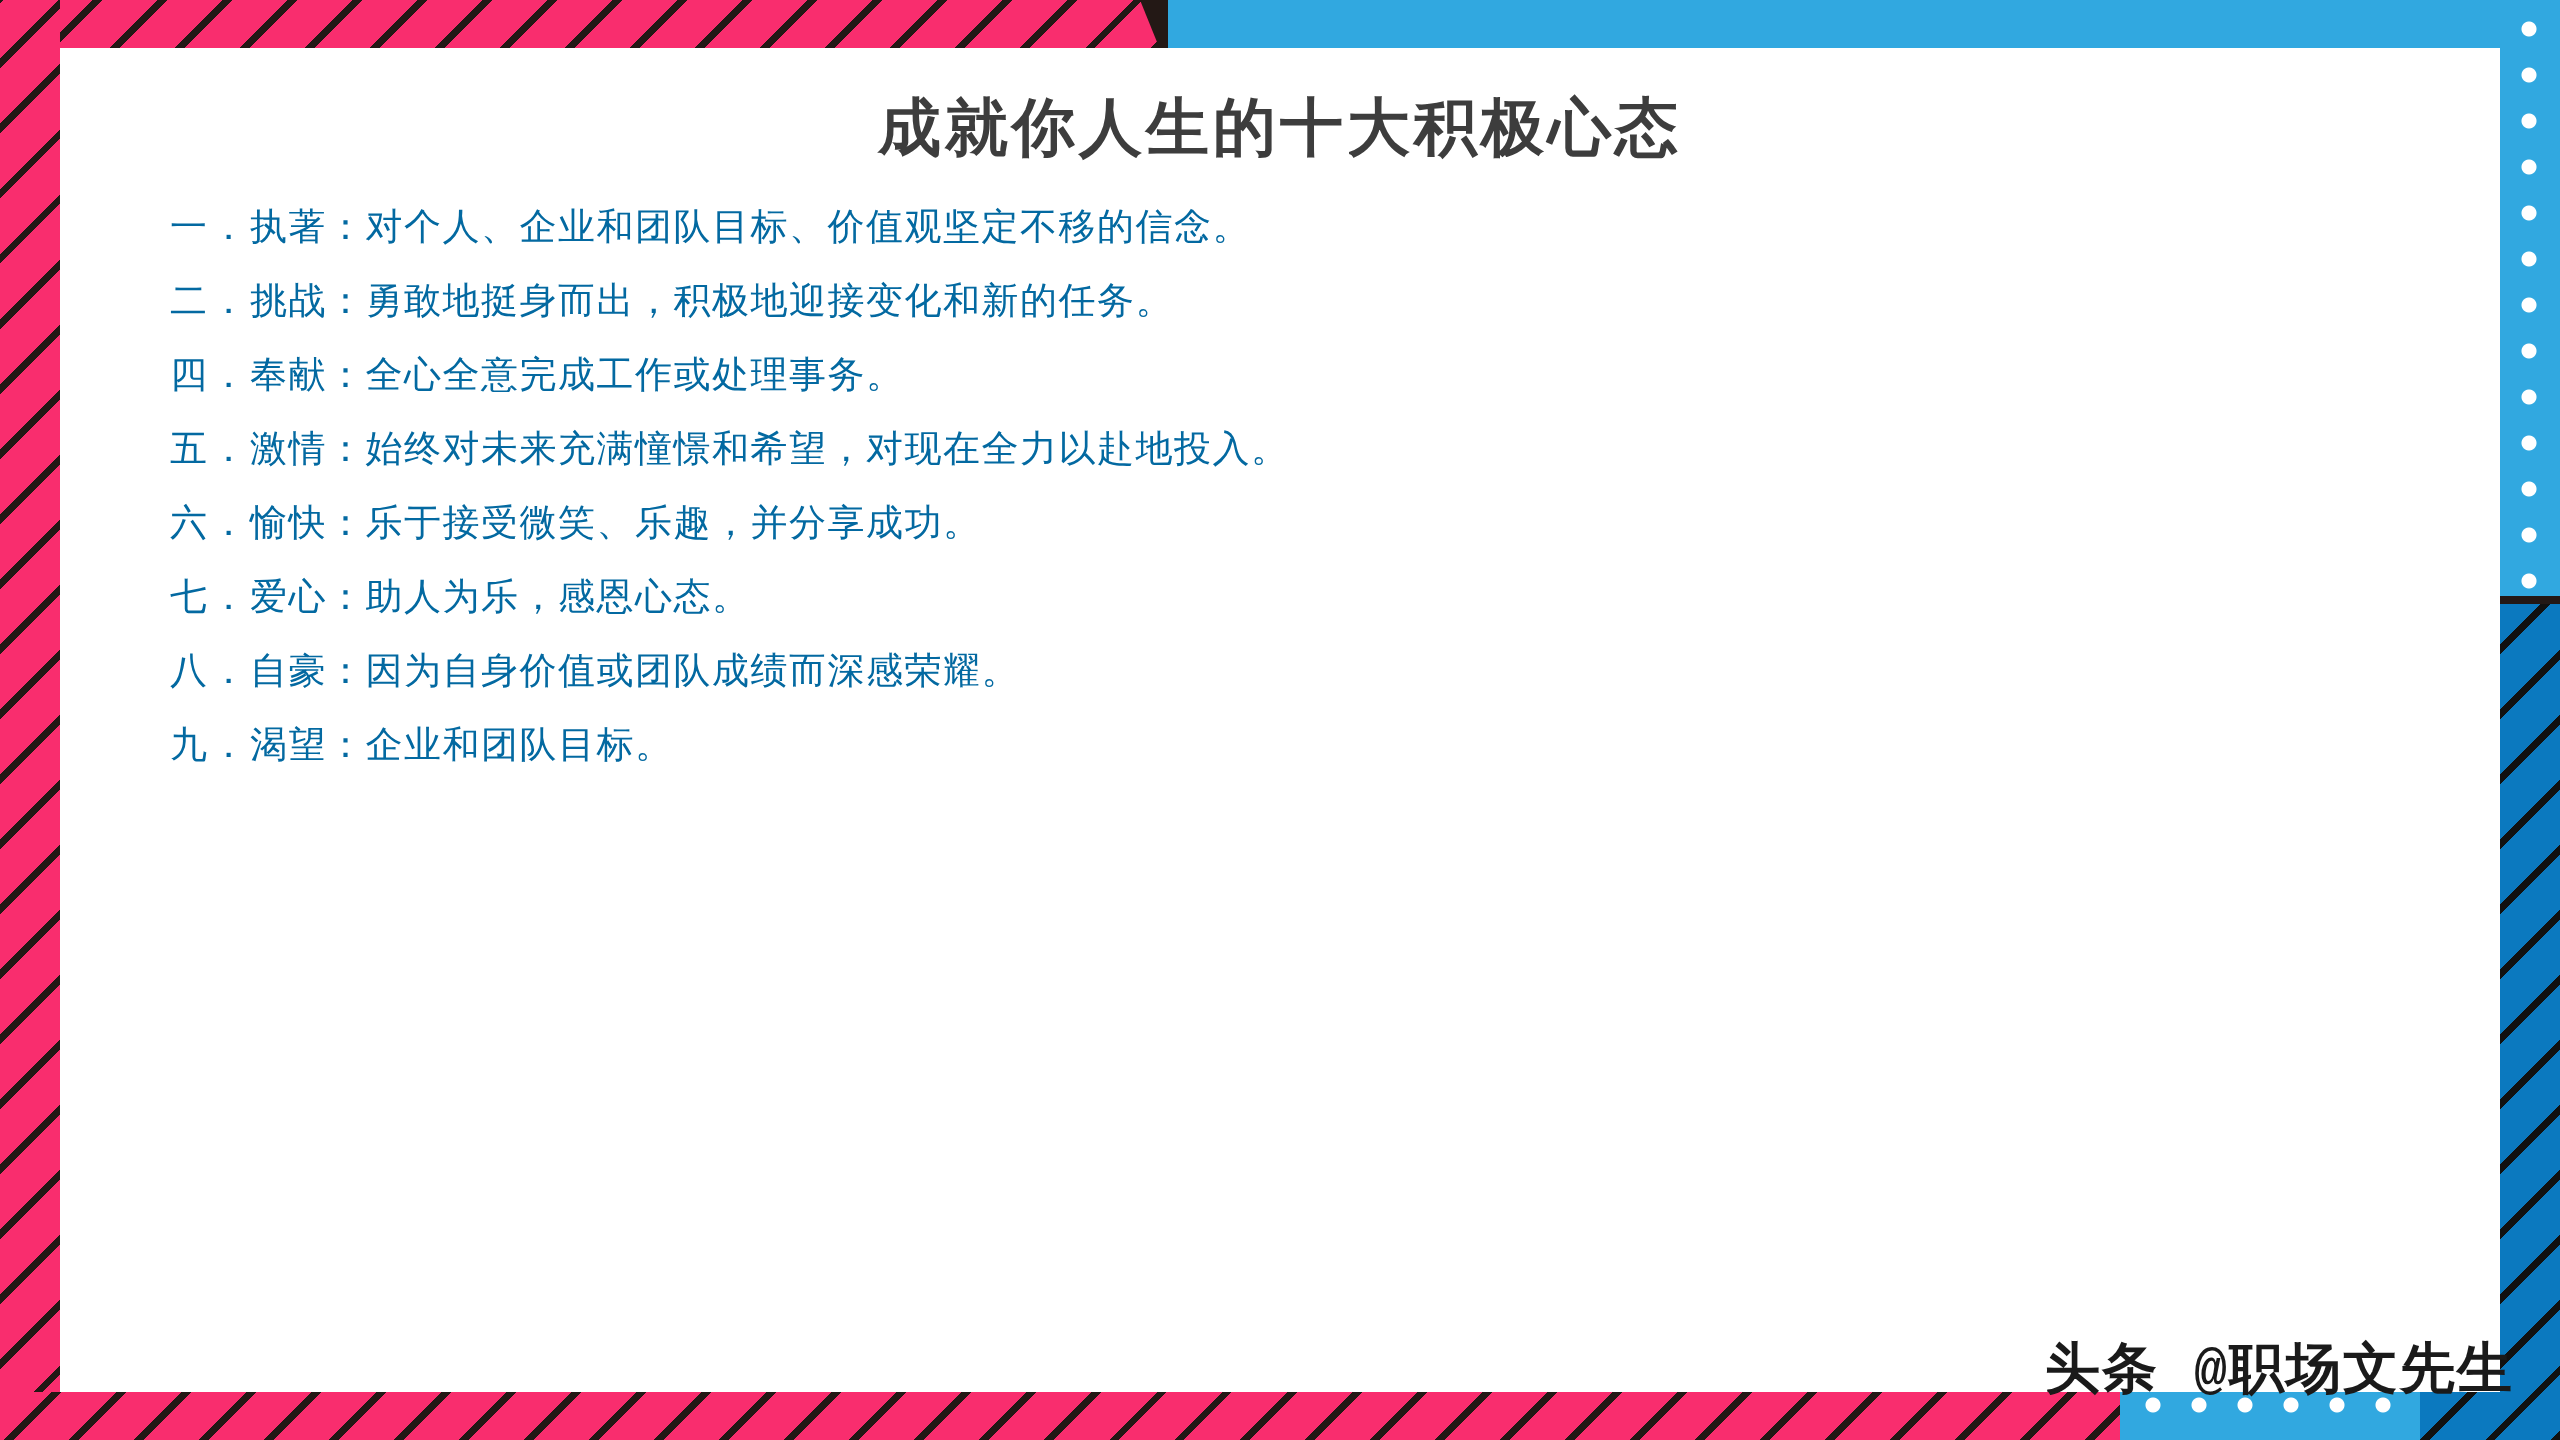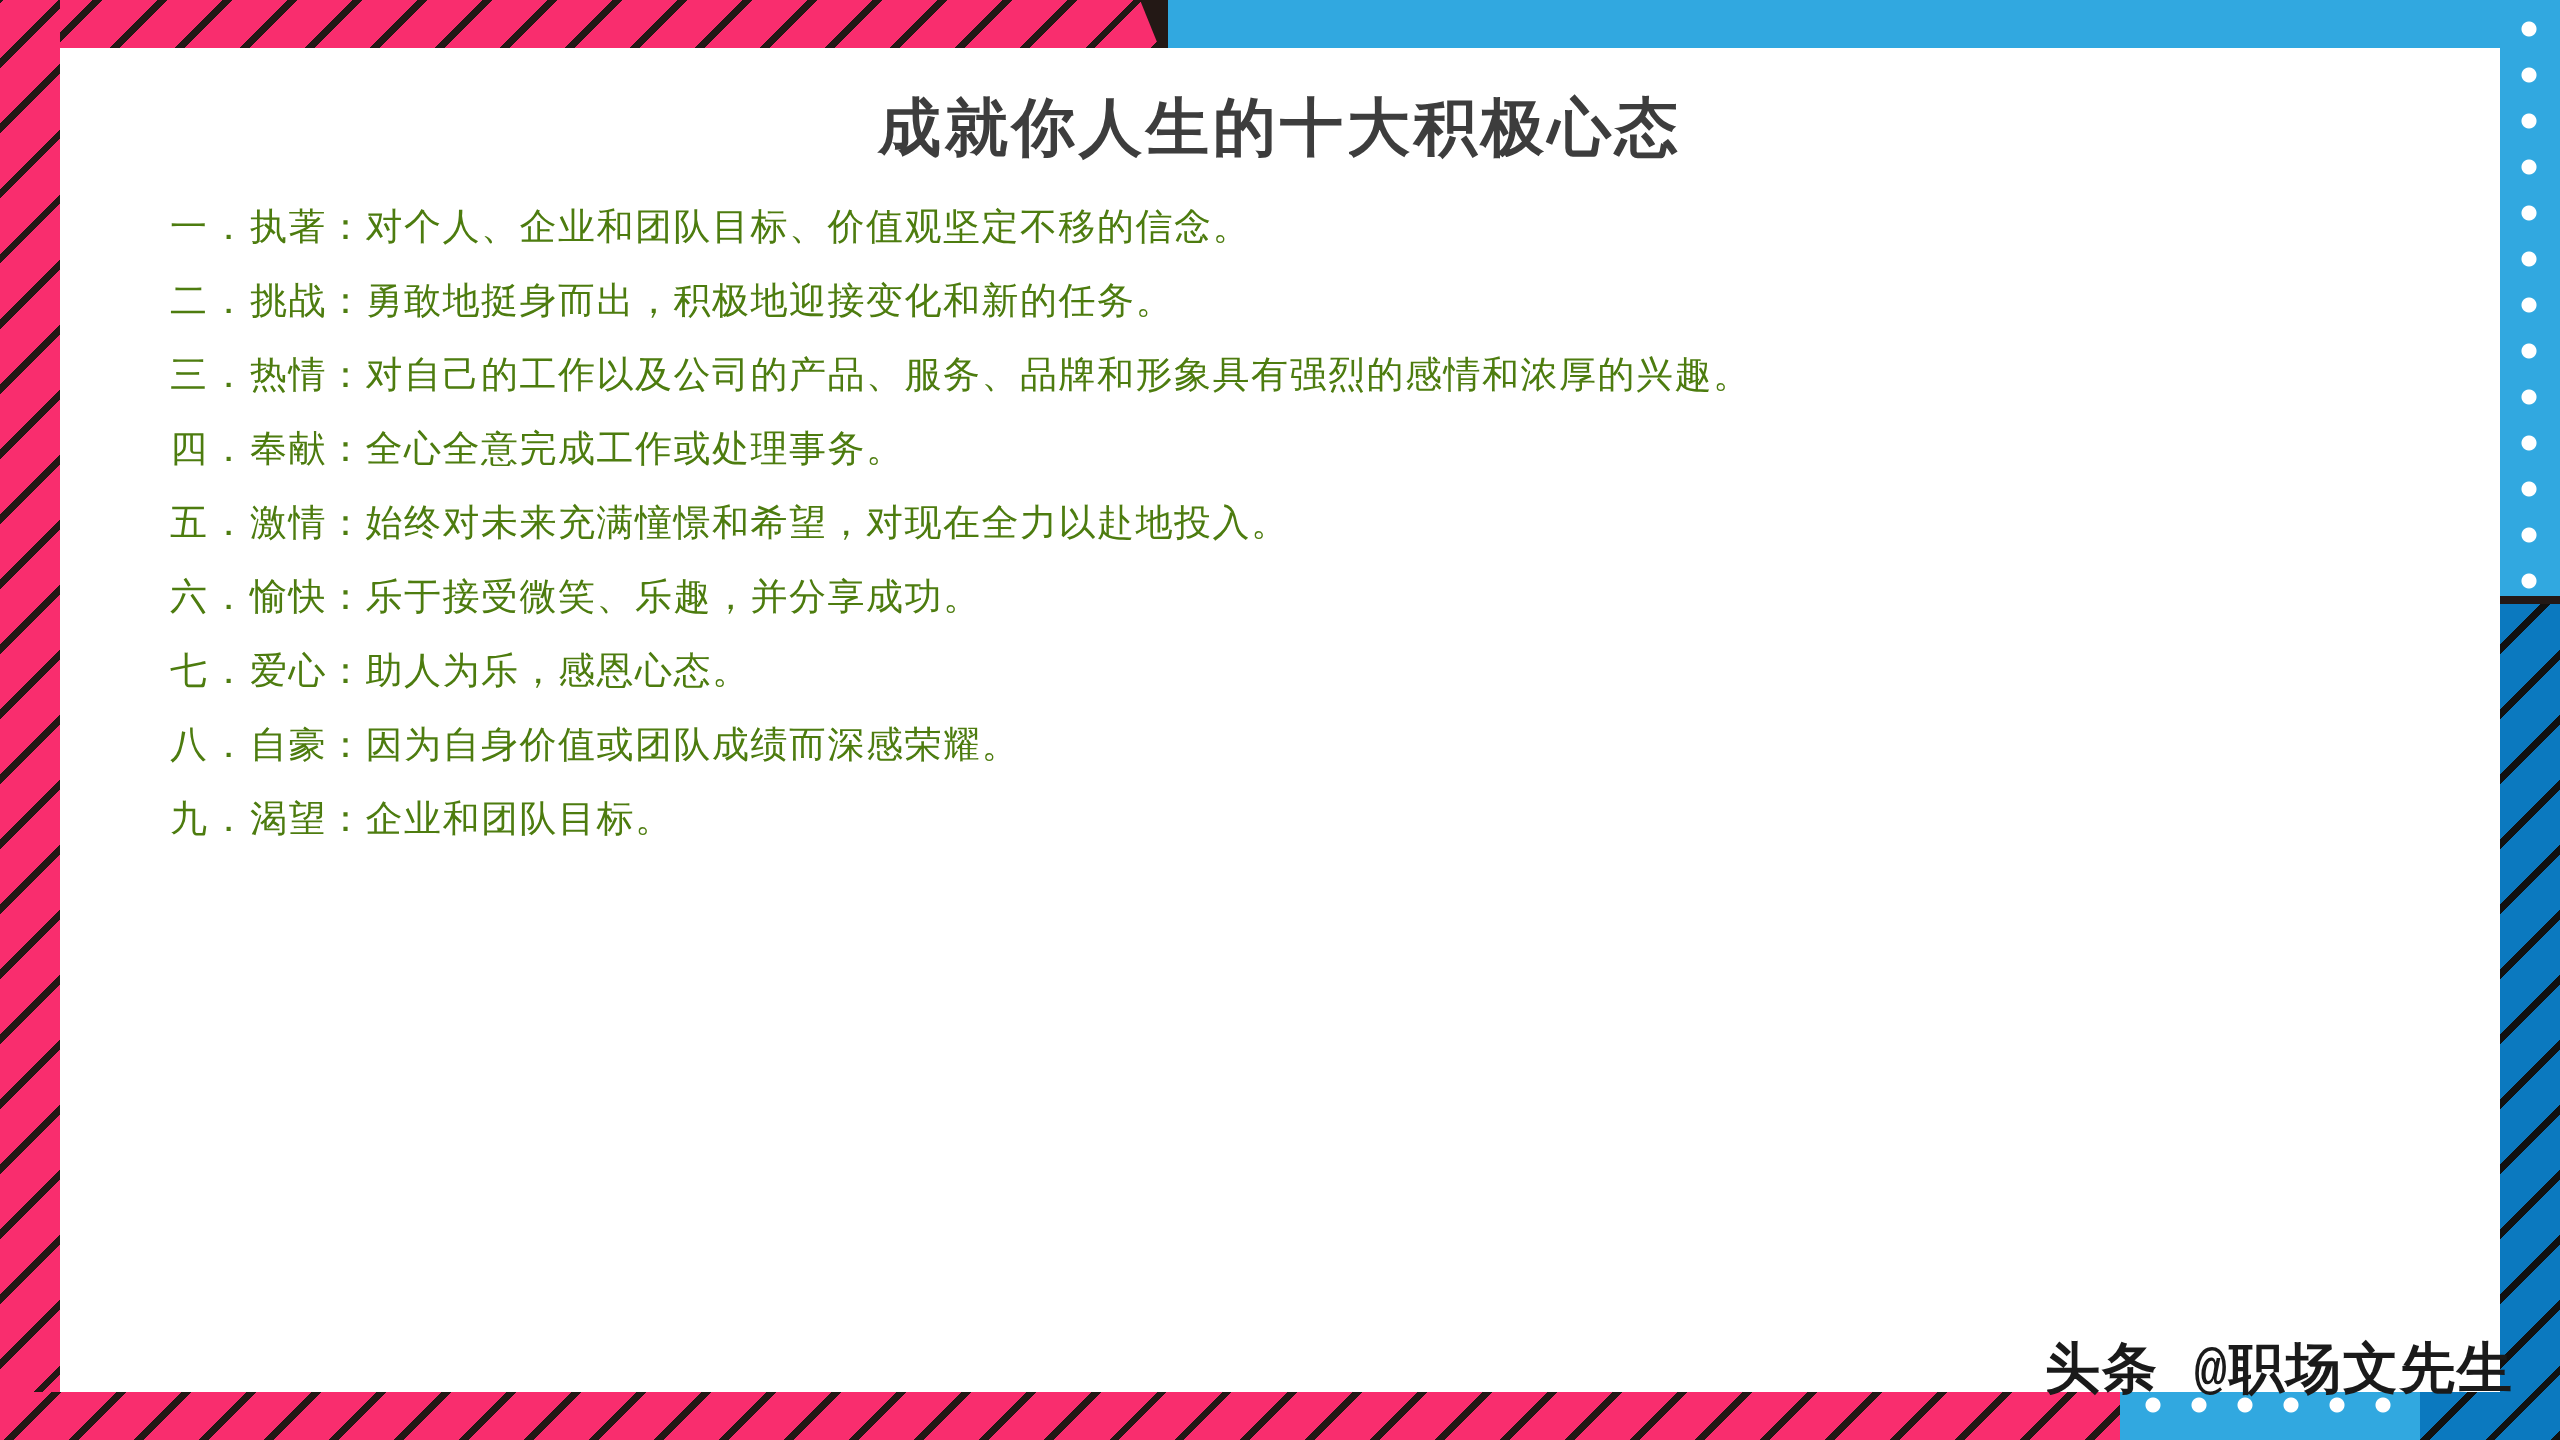--- a/index.html
+++ b/index.html
@@ -66,21 +66,21 @@
 
   #list{
     margin:0;padding:0;list-style:none;
     padding-left:110px;
     padding-right:40px;
     margin-top:44px;
   }
   #list li{
     font-size:37px;
     line-height:1.0;
-    color:#4d7c0f;
+    color:#0369a1;
     margin-bottom:37px;
     white-space:nowrap;
     letter-spacing:1.5px;
     font-family:Liberation Serif, serif;
   }
   .li-num{letter-spacing:3px;}
 
   #watermark{
     position:absolute;
     right:46px;
@@ -125,23 +125,20 @@
   <h1 id="page-title">成就你人生的十大积极心态</h1>
 
   <ul id="list">
     <li>
       <span class="li-num">一．</span><span>执著：对个人、企业和团队目标、价值观坚定不移的信念。</span>
     </li>
     <li>
       <span class="li-num">二．</span><span>挑战：勇敢地挺身而出，积极地迎接变化和新的任务。</span>
     </li>
     <li>
-      <span class="li-num">三．</span><span>热情：对自己的工作以及公司的产品、服务、品牌和形象具有强烈的感情和浓厚的兴趣。</span>
-    </li>
-    <li>
       <span class="li-num">四．</span><span>奉献：全心全意完成工作或处理事务。</span>
     </li>
     <li>
       <span class="li-num">五．</span><span>激情：始终对未来充满憧憬和希望，对现在全力以赴地投入。</span>
     </li>
     <li>
       <span class="li-num">六．</span><span>愉快：乐于接受微笑、乐趣，并分享成功。</span>
     </li>
     <li>
       <span class="li-num">七．</span><span>爱心：助人为乐，感恩心态。</span>

